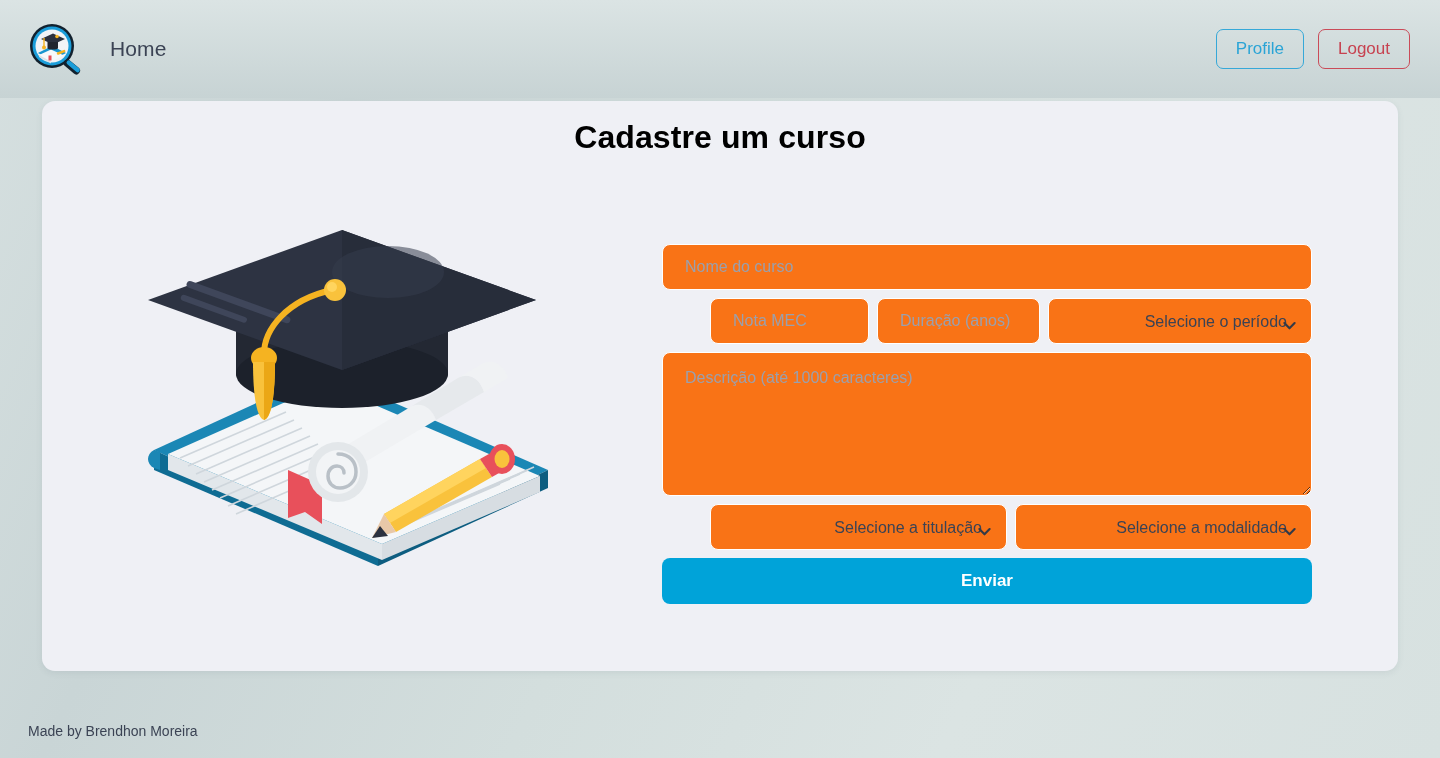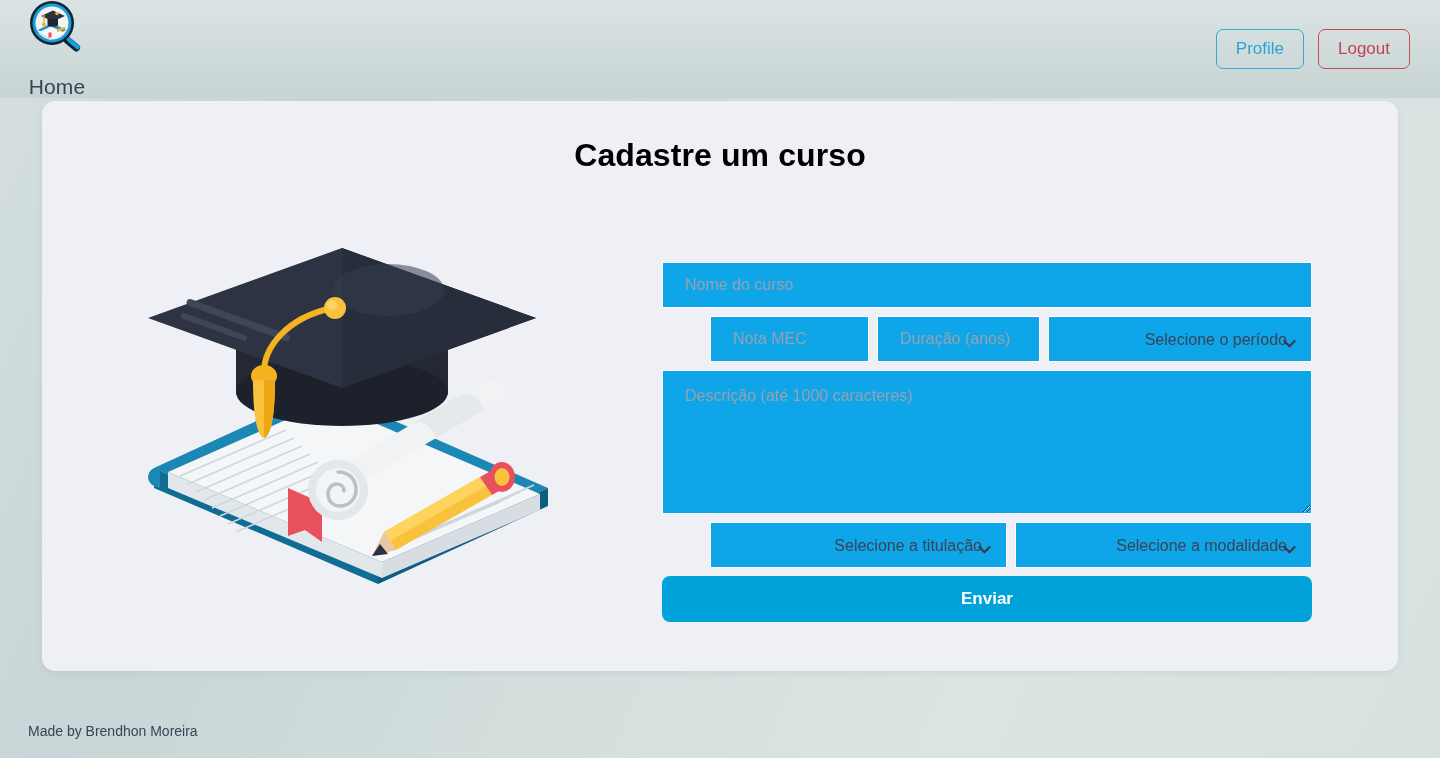--- a/index.html
+++ b/index.html
@@ -23,21 +23,20 @@
     padding: 0 30px 0 26px;
     background: linear-gradient(180deg, #dbe4e4 0%, #c7d3d4 100%);
     position: relative;
     z-index: 5;
   }
   .brand {
     display: flex;
     align-items: center;
     gap: 22px;
     text-decoration: none;
-    flex-direction: column;
   }
   .logo-wrap {
     width: 62px;
     height: 54px;
     display: block;
   }
   .brand-text {
     font-size: 21px;
     color: #3b4354;
     letter-spacing: .1px;
@@ -70,21 +69,21 @@
     background: #eff0f5;
     border-radius: 13px;
     box-shadow: 0 2px 6px rgba(80,95,110,.10);
     overflow: hidden;
   }
   .card-title {
     text-align: center;
     font-size: 32px;
     font-weight: bold;
     color: #000000;
-    padding-top: 36px;
+    padding-top: 18px;
     letter-spacing: .1px;
   }
 
   .card-body {
     display: flex;
     align-items: flex-start;
     padding-top: 6px;
   }
 
   
@@ -106,23 +105,23 @@
     display: flex;
     flex-direction: column;
     gap: 8px;
   }
   .row { display: flex; gap: 8px; margin-left: 48px; }
 
   .field {
     font-family: "Liberation Sans", sans-serif;
     font-size: 16px;
     color: #3b4354;
-    background: #0ea5e9;
+    background: #f97316;
     border: 1px solid #ffffff;
-    border-radius: 1px;
+    border-radius: 8px;
     padding: 0 22px;
     height: 46px;
     outline: none;
     width: 100%;
   }
   .field::placeholder { color: #9aa0ae; opacity: 1; }
 
   textarea.field {
     height: 144px;
     padding: 14px 22px;

